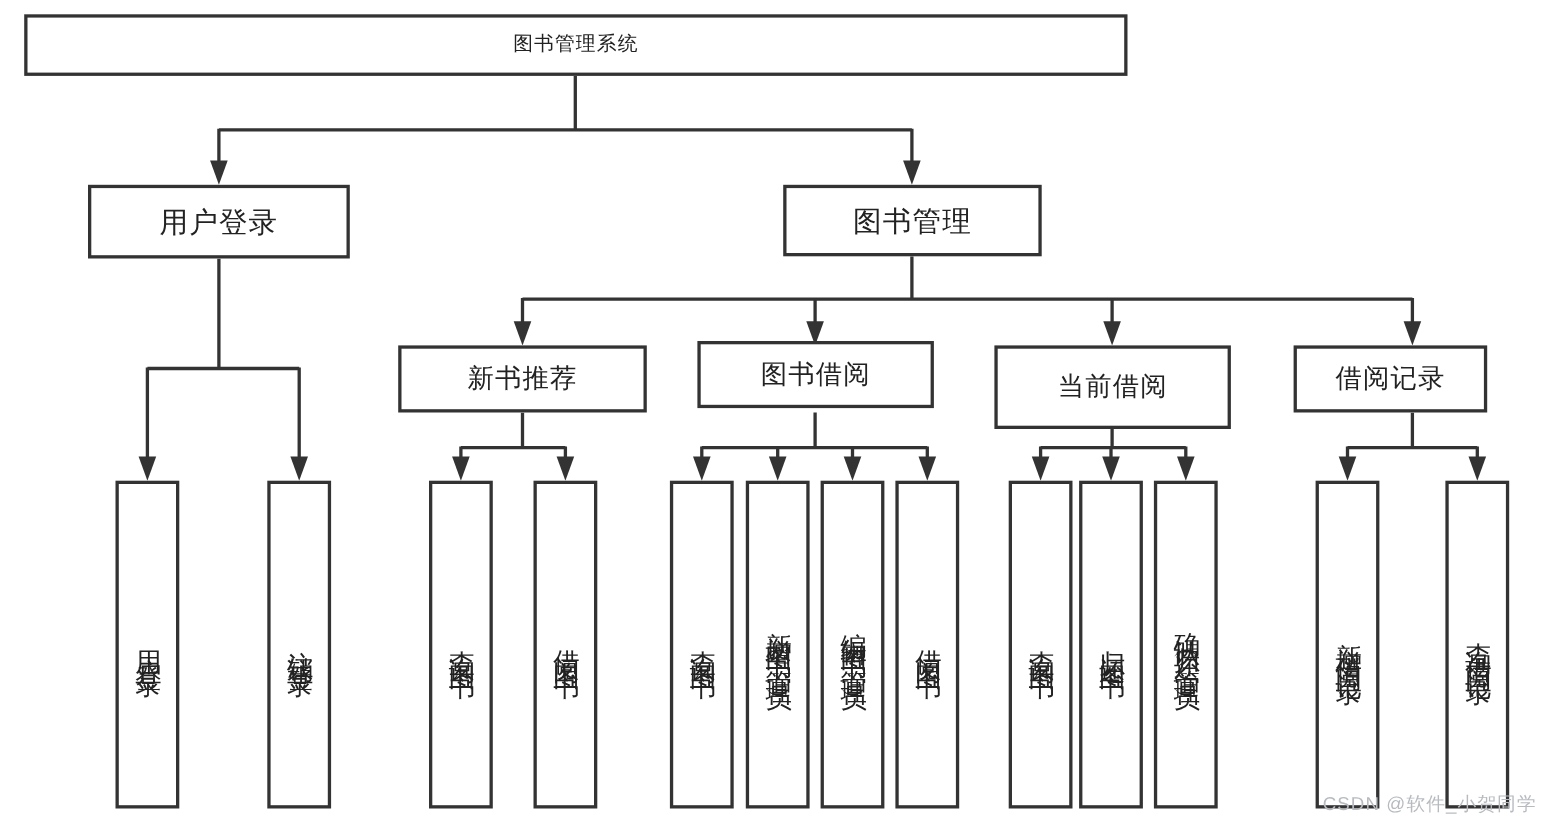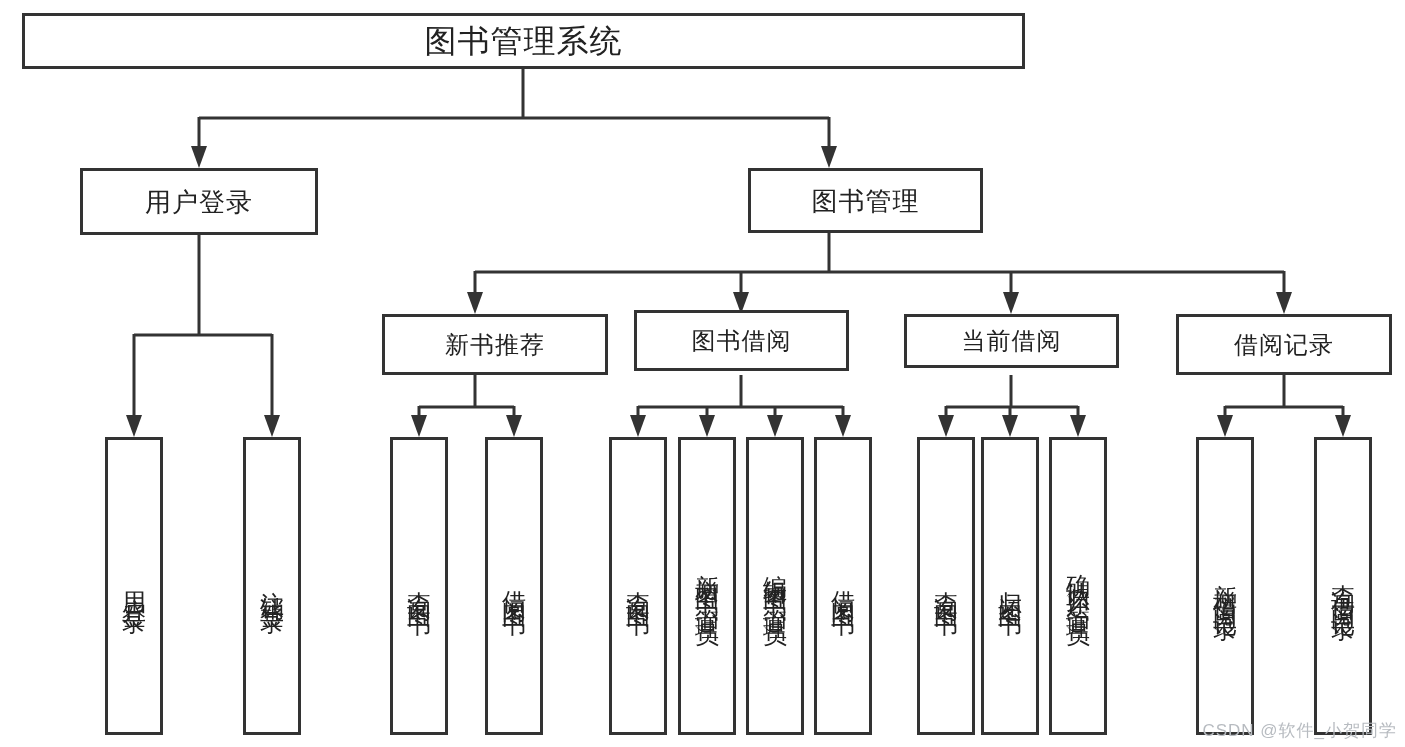--- a/index.html
+++ b/index.html
@@ -7,35 +7,35 @@
     position:relative;width:1405px;height:747px;background:#ffffff;
     font-family:"Liberation Sans","DejaVu Sans",sans-serif;overflow:hidden;
   }
   .connectors{position:absolute;left:0;top:0;z-index:1;}
   .node{
     position:absolute;box-sizing:border-box;background:#ffffff;
     border:3px solid #333333;color:#222222;z-index:2;
     display:flex;align-items:center;justify-content:center;
     letter-spacing:1px;line-height:1;
   }
-  .lv1{font-size:32px;}
+  .lv1{font-size:18px;font-family:Liberation Mono, monospace;}
   .lv2{font-size:26px;}
   .lv3{font-size:24px;}
   .leaf{top:437px;width:58px;height:298px;}
   .vtext{
     writing-mode:vertical-rl;text-orientation:mixed;
     font-size:24px;letter-spacing:7px;line-height:1;white-space:nowrap;
   }
   #n-root{left:22px;top:13px;width:1003px;height:56px;}
   #n-login{left:80px;top:168px;width:238px;height:67px;}
-  #n-mgmt{left:712px;top:168px;width:235px;height:65px;margin-left:36px;}
-  #n-rec{left:362px;top:314px;width:226px;height:61px;margin-left:20px;}
+  #n-mgmt{left:712px;top:168px;width:235px;height:65px;}
+  #n-rec{left:362px;top:314px;width:226px;height:61px;}
   #n-borrow{left:634px;top:310px;width:215px;height:61px;}
-  #n-current{left:904px;top:314px;width:215px;height:54px;}
-  #n-records{left:1176px;top:314px;width:216px;height:61px;}
+  #n-current{left:904px;top:314px;width:215px;height:76px;}
+  #n-records{left:1176px;top:314px;width:176px;height:61px;}
   #l1{left:105px;} #l2{left:243px;}
   #l3{left:390px;} #l4{left:485px;}
   #l5{left:609px;} #l6{left:678px;} #l7{left:746px;} #l8{left:814px;}
   #l9{left:917px;} #l10{left:981px;} #l11{left:1049px;}
   #l12{left:1196px;} #l13{left:1314px;}
   .watermark{
     position:absolute;right:8px;bottom:5px;z-index:10;
     color:#b7bbc0;font-size:17px;letter-spacing:1px;white-space:nowrap;
   }
 </style>

